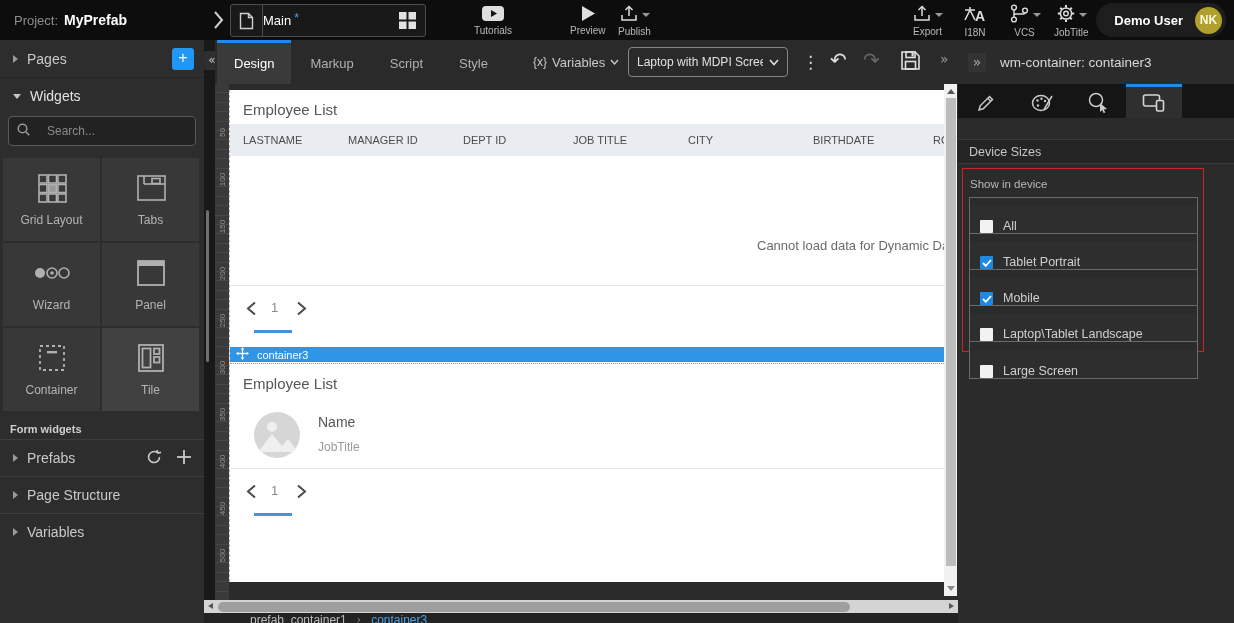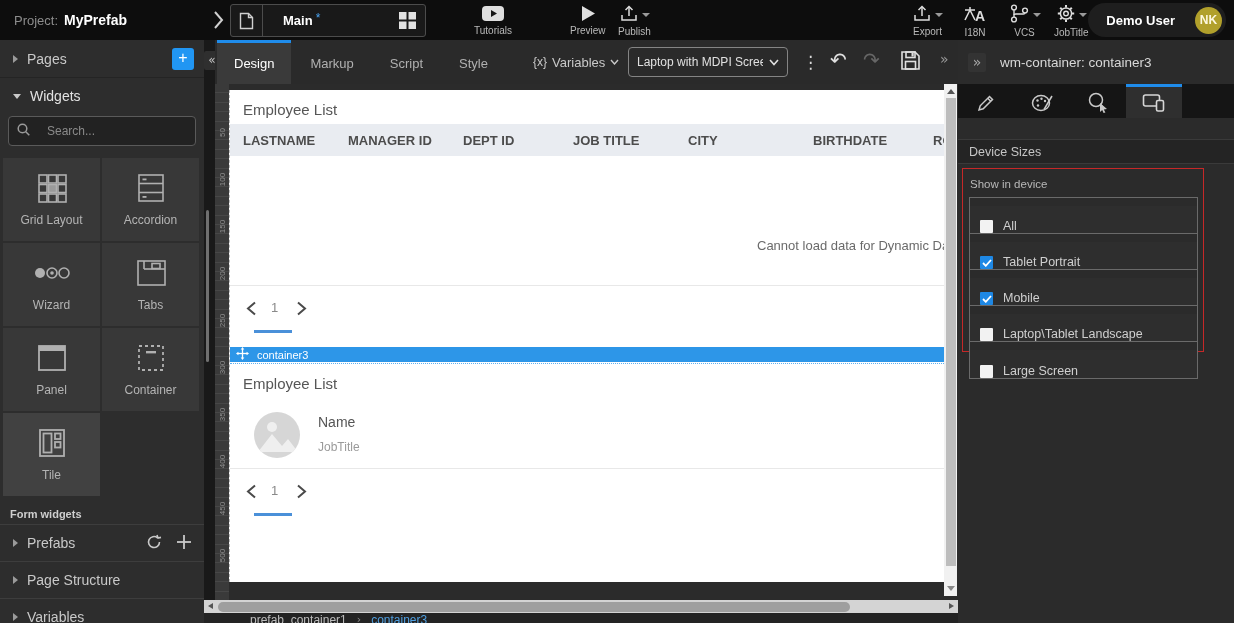--- a/index.html
+++ b/index.html
@@ -11,31 +11,31 @@
   
   .topbar { position:absolute; left:0; top:0; width:1234px; height:40px; background:#0d0d0d; }
   .project { position:absolute; left:14px; top:0; height:40px; display:flex; align-items:center; gap:6px; }
   .project .plabel { color:#8d8d8d; font-size:13px; }
   .project .pname  { color:#ffffff; font-size:14px; font-weight:bold; }
   .proj-chev { position:absolute; left:212px; top:10px; }
   .main-tab { position:absolute; left:230px; top:4px; width:196px; height:33px; background:#191919;
     border:1px solid #4c4c4c; border-radius:3px; display:flex; align-items:center; }
   .main-tab .doc-seg { width:32px; height:100%; border-right:1px solid #4c4c4c;
     display:flex; align-items:center; justify-content:center; }
-  .main-tab .mt-label { color:#fff; font-size:13px; font-weight:bold; margin-left:20px; }
+  .main-tab .mt-label { color:#fff; font-size:13px; font-weight:normal; margin-left:0; }
   .main-tab .mt-dirty { color:#4aa3f0; font-size:12px; margin-left:3px; transform:translateY(-3px); }
   .main-tab .mt-grid { margin-left:auto; margin-right:9px; display:flex; }
   .tb-btn { position:absolute; top:3px; height:36px; display:flex; flex-direction:column;
     align-items:center; justify-content:center; gap:2px; color:#b9b9b9; font-size:10px; cursor:pointer; }
   .tb-btn .cap { white-space:nowrap; }
   .caret { width:0; height:0; border-left:4px solid transparent; border-right:4px solid transparent;
     border-top:4px solid #9a9a9a; display:inline-block; }
   .with-caret { display:flex; align-items:center; gap:3px; }
   .user-pill { position:absolute; right:8px; top:3px; height:34px; border-radius:17px; background:#1e1e1e;
-    display:flex; align-items:center; padding:0 4px 0 18px; gap:20px; cursor:pointer; }
+    display:flex; align-items:center; padding:0 4px 0 18px; gap:12px; cursor:pointer; }
   .user-pill .uname { color:#fff; font-size:13px; font-weight:bold; }
   .avatar { width:27px; height:27px; border-radius:50%; background:#b1a02b; color:#fdf8df;
     font-size:12px; font-weight:bold; display:flex; align-items:center; justify-content:center; }
 
   
   .sidebar { position:absolute; left:0; top:40px; width:204px; height:583px; background:#2d2d2d; }
   .side-row { position:relative; display:flex; align-items:center; padding-left:13px; color:#c9c9c9;
     font-size:14px; gap:9px; cursor:pointer; }
   .tri-right { width:0; height:0; border-top:4px solid transparent; border-bottom:4px solid transparent;
     border-left:5px solid #9a9a9a; }
@@ -91,21 +91,21 @@
   .canvas-wrap { position:absolute; left:215px; top:84px; width:743px; height:516px; background:#2b2b2b; overflow:hidden; }
   .ruler { position:absolute; left:0; top:0; width:14px; height:516px; background:#3a3a3a;
     background-image:repeating-linear-gradient(to bottom, transparent 0 8.4px, #474747 8.4px 9.4px); }
   .rmark { position:absolute; left:-6px; width:26px; text-align:center; font-size:8px; color:#8f8f8f;
     transform:rotate(-90deg); }
   .page { position:absolute; left:14px; top:6px; width:715px; height:492px; background:#fff; overflow:hidden;
     border-left:1px dashed #b9b9b9; }
   .dt-title { padding:11px 0 6px 13px; color:#565656; font-size:15px; }
   .dt-header { display:grid; grid-template-columns:105px 115px 110px 115px 125px 120px 1fr; background:#e9ecf1;
     height:32px; align-items:center; padding-left:13px; overflow:hidden; }
-  .dt-header .hc { color:#4c4c4c; font-size:13px; font-weight:bold; white-space:nowrap; overflow:hidden; }
+  .dt-header .hc { color:#4c4c4c; font-size:11px; font-weight:normal; white-space:nowrap; overflow:hidden; }
   .dt-empty { position:relative; height:130px; border-bottom:1px solid #e8e8e8; }
   .dt-msg { position:absolute; left:527px; top:82px; color:#6a6a6a; font-size:13px; white-space:nowrap; }
   .pager { position:relative; height:60px; }
   .pg-prev, .pg-next { position:absolute; top:15px; cursor:pointer; }
   .pg-prev { left:16px; } .pg-next { left:66px; }
   .pg-num { position:absolute; left:41px; top:14px; color:#8a8a8a; font-size:13px; cursor:pointer; }
   .pg-under { position:absolute; left:24px; top:44px; width:38px; height:3px; background:#4a90d9; }
   .sel-bar { height:16px; background:#2d96e8; display:flex; align-items:center; gap:8px; padding-left:6px;
     border-top:1px solid #fff; cursor:move; }
   .sel-bar .sb-label { color:#fff; font-size:11px; }
@@ -338,50 +338,38 @@
               <rect x="4" y="12.5" width="8" height="8"></rect>
               <rect x="23" y="12.5" width="8" height="8"></rect>
               <rect x="4" y="22" width="8" height="8"></rect>
               <rect x="13.5" y="22" width="8" height="8"></rect>
               <rect x="23" y="22" width="8" height="8"></rect>
             </g>
           </svg>
         <span>Grid Layout</span>
       </div>
       <div class="wtile">
-        <svg width="32" height="32" viewBox="0 0 32 32">
-            <g fill="none" stroke="#b0b0b0" stroke-width="1.6">
-              <rect x="4" y="3" width="24" height="26"></rect>
-              <line x1="4" y1="11.5" x2="28" y2="11.5"></line>
-              <line x1="4" y1="20.5" x2="28" y2="20.5"></line>
-            </g>
-            <rect x="7.5" y="6.5" width="4" height="1.8" fill="#b0b0b0"></rect>
-            <rect x="7.5" y="24" width="4" height="1.8" fill="#b0b0b0"></rect>
-          </svg>
-        <span>Accordion</span>
-      </div>
-      <div class="wtile">
-        <svg width="38" height="32" viewBox="0 0 38 16">
-            <circle cx="7" cy="8" r="5" fill="#b0b0b0"></circle>
-            <circle cx="19" cy="8" r="5" fill="none" stroke="#b0b0b0" stroke-width="1.6"></circle>
-            <circle cx="19" cy="8" r="1.8" fill="#b0b0b0"></circle>
-            <circle cx="31" cy="8" r="5" fill="none" stroke="#b0b0b0" stroke-width="1.6"></circle>
-          </svg>
-        <span>Wizard</span>
-      </div>
-      <div class="wtile">
         <svg width="34" height="32" viewBox="0 0 34 32">
             <g fill="none" stroke="#b0b0b0" stroke-width="1.6">
               <rect x="4" y="4" width="27" height="24"></rect>
               <line x1="10" y1="4" x2="10" y2="12"></line>
               <line x1="10" y1="12" x2="31" y2="12"></line>
               <rect x="18" y="6.5" width="8" height="5"></rect>
             </g>
           </svg>
         <span>Tabs</span>
+      </div>
+      <div class="wtile">
+        <svg width="38" height="32" viewBox="0 0 38 16">
+            <circle cx="7" cy="8" r="5" fill="#b0b0b0"></circle>
+            <circle cx="19" cy="8" r="5" fill="none" stroke="#b0b0b0" stroke-width="1.6"></circle>
+            <circle cx="19" cy="8" r="1.8" fill="#b0b0b0"></circle>
+            <circle cx="31" cy="8" r="5" fill="none" stroke="#b0b0b0" stroke-width="1.6"></circle>
+          </svg>
+        <span>Wizard</span>
       </div>
       <div class="wtile">
         <svg width="34" height="32" viewBox="0 0 34 32">
             <rect x="4" y="4" width="26" height="24" fill="none" stroke="#b0b0b0" stroke-width="1.8"></rect>
             <rect x="4" y="4" width="26" height="5" fill="#b0b0b0"></rect>
           </svg>
         <span>Panel</span>
       </div>
       <div class="wtile">
         <svg width="34" height="32" viewBox="0 0 34 32">

